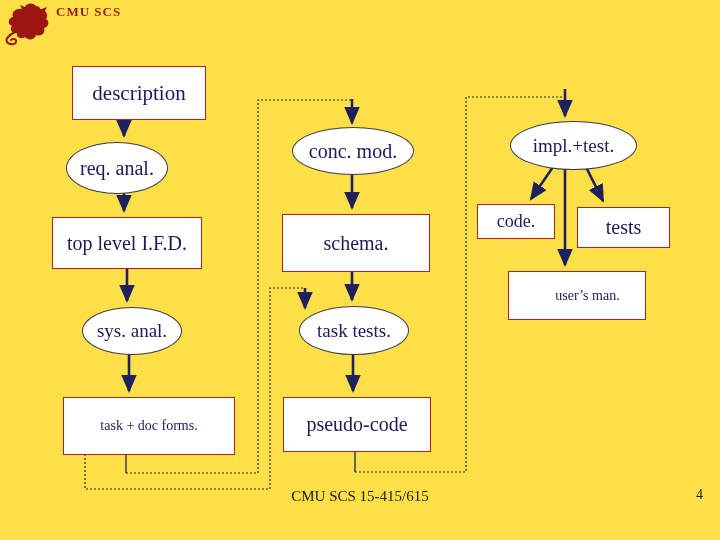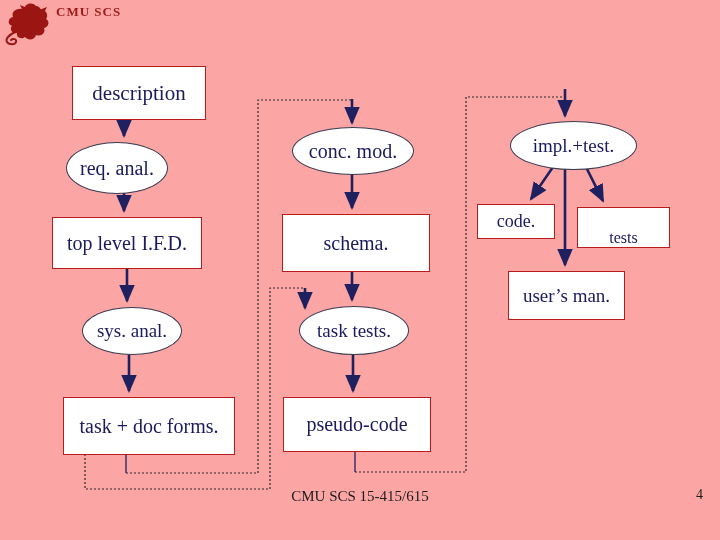--- a/index.html
+++ b/index.html
@@ -1,41 +1,41 @@
 <!DOCTYPE html>
 <html><head>
 <meta charset="utf-8">
 <style>
   html,body{margin:0;padding:0;background:#fff;}
-  #slide{position:relative;width:720px;height:540px;background:#fca5a5;overflow:hidden;
+  #slide{position:relative;width:720px;height:540px;background:#fde047;overflow:hidden;
          font-family:"Liberation Serif", serif;}
   
   #logo{position:absolute;left:3px;top:1px;width:52px;height:46px;}
   #cmu-title{position:absolute;left:56px;top:4px;font-weight:bold;font-size:13px;
              color:#9b1b16;letter-spacing:1px;}
   
   #wires{position:absolute;left:0;top:0;width:720px;height:540px;}
   
   .node{position:absolute;display:flex;align-items:center;justify-content:center;
         color:#1a1a5e;background:#fff;white-space:nowrap;}
   .box{border:1px solid #b91c1c;}
   .ellipse{border:1px solid #3a3a50;border-radius:50%;}
   .n-description{left:72px;top:66px;width:132px;height:52px;font-size:21px;}
   .n-req-anal{left:66px;top:142px;width:100px;height:50px;font-size:20px;}
   .n-top-level{left:52px;top:217px;width:148px;height:50px;font-size:20px;}
   .n-sys-anal{left:82px;top:307px;width:98px;height:46px;font-size:19px;}
-  .n-task-doc{left:63px;top:397px;width:170px;height:56px;font-size:20px;}
+  .n-task-doc{left:63px;top:397px;width:170px;height:56px;font-size:14px;}
   .n-conc-mod{left:292px;top:127px;width:120px;height:46px;font-size:20px;}
   .n-schema{left:282px;top:214px;width:146px;height:56px;font-size:20px;}
   .n-task-emul{left:299px;top:306px;width:108px;height:47px;font-size:19px;}
   .n-pseudo{left:283px;top:397px;width:146px;height:53px;font-size:20px;}
   .n-impl-test{left:510px;top:121px;width:125px;height:47px;font-size:19px;}
   .n-code{left:477px;top:204px;width:76px;height:33px;font-size:18px;text-align:center;}
-  .n-tests{left:577px;top:207px;width:91px;height:39px;font-size:16px;align-items:flex-end;}
-  .n-users-man{left:508px;top:271px;width:115px;height:47px;font-size:19px;}
+  .n-tests{left:577px;top:207px;width:91px;height:39px;font-size:20px;}
+  .n-users-man{left:508px;top:271px;width:115px;height:47px;font-size:14px;padding-left:21px;}
   
   .footer-text{position:absolute;color:#1c1c1c;font-size:15px;}
   #footer-left{left:57px;top:488px;}
   #footer-center{left:50%;transform:translateX(-50%);top:488px;}
   #footer-page{left:696px;top:487px;font-size:14px;}
 </style>
 </head>
 <body>
 
 <div id="slide">

